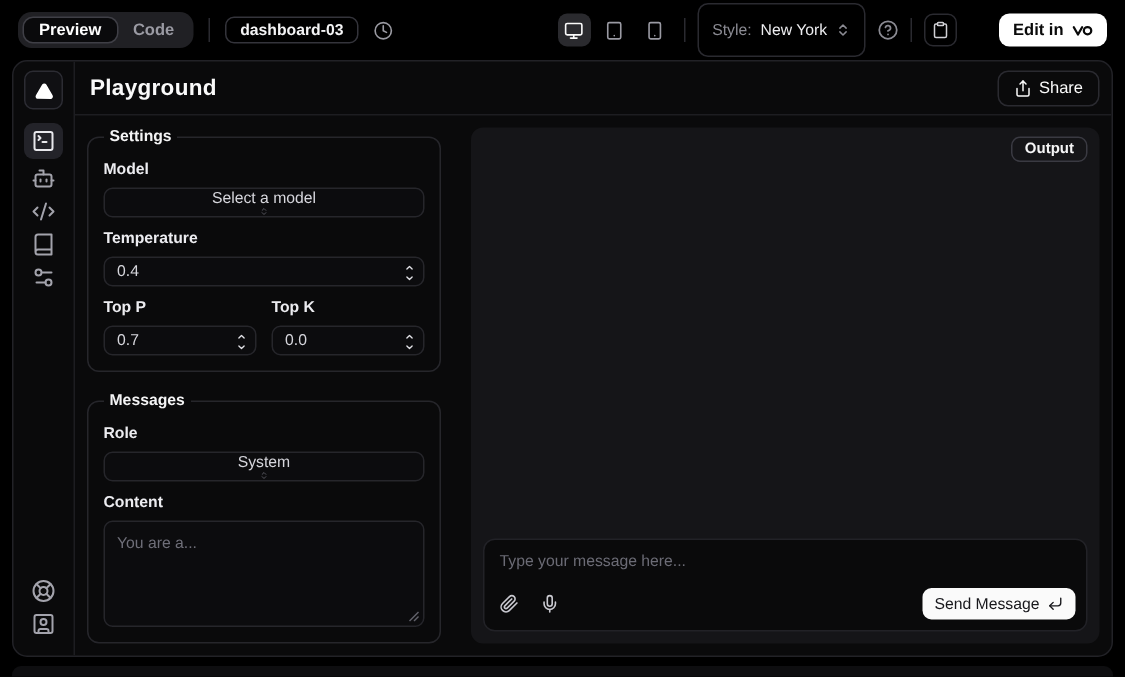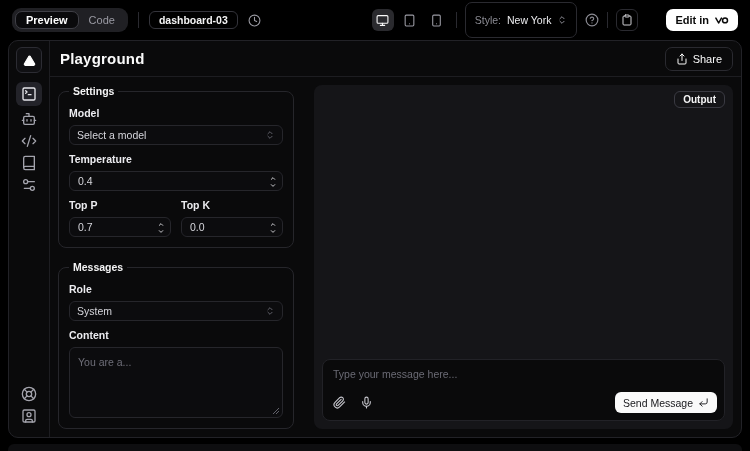--- a/index.html
+++ b/index.html
@@ -4,21 +4,21 @@
 <style>
   * { margin:0; padding:0; box-sizing:border-box; }
   html,body { width:750px; height:451px; background:#000; font-family:"Liberation Sans", sans-serif; overflow:hidden; }
 
   
   .topbar { position:absolute; left:0; top:0; width:750px; height:40px; display:flex; align-items:center; justify-content:space-between; padding:12px 12px; }
   .tb-left, .tb-right { display:flex; align-items:center; gap:10px; }
   .tb-right { gap:8px; }
   .seg { display:flex; align-items:center; background:#202024; border-radius:9px; padding:3px; }
   .seg-on { background:#0a0a0c; border:1px solid #3f3f46; color:#fff; border-radius:7px; padding:2px 10px; font-size:11px; font-weight:600; cursor:pointer; }
-  .seg-off { color:#9a9aa3; padding:2px 10px; font-size:11px; font-weight:400; cursor:pointer; }
+  .seg-off { color:#9a9aa3; padding:2px 10px; font-size:11px; font-weight:700; cursor:pointer; }
   .vsep { width:1px; height:16px; background:#2a2a30; }
   .block-badge { border:1px solid #34343b; border-radius:6px; padding:2px 9px; font-size:10.5px; font-weight:600; color:#f4f4f5; }
   .icon-btn { display:flex; align-items:center; justify-content:center; width:22px; height:22px; border-radius:6px; cursor:pointer; color:#9a9aa3; }
   .icon-btn.active { background:#2a2a2e; color:#fafafa; }
   .icon-btn.bordered { border:1px solid #2a2a30; color:#d0d0d5; }
   .device-group { display:flex; align-items:center; gap:5px; }
   .style-select { display:flex; align-items:center; gap:6px; border:1px solid #2a2a30; border-radius:7px; height:36px; padding:0 9px; cursor:pointer; }
   .style-label { font-size:10.5px; color:#8b8b93; }
   .style-value { font-size:10.5px; color:#ededf0; font-weight:500; }
   .edit-btn { display:flex; align-items:center; gap:5px; background:#fff; border-radius:7px; height:22px; padding:0 9px; font-size:11px; font-weight:600; color:#0a0a0a; cursor:pointer;margin-left:20px; }
@@ -38,21 +38,21 @@
   .hdr { position:absolute; left:41px; right:0; top:0; height:36px; border-bottom:1px solid #1d1d21; display:flex; align-items:center; justify-content:space-between; padding:0 8px 0 10px; }
   .hdr-title { font-size:15px; font-weight:700; color:#fafafa; letter-spacing:.2px; }
   .share-btn { display:flex; align-items:center; gap:5px; height:24px; padding:0 10px; border:1px solid #2a2a30; border-radius:7px; font-size:11px; color:#fafafa; cursor:pointer; }
 
   
   .content { position:absolute; left:41px; right:0; top:36px; bottom:0; padding:8px; display:flex; gap:20px; }
   .left-col { width:236px; display:flex; flex-direction:column; }
   fieldset.panel { border:1px solid #26262b; border-radius:8px; padding:2px 10px 10px; }
   fieldset.panel legend { font-size:10.5px; font-weight:600; color:#f4f4f5; padding:0 4px; }
   .fld-label { display:block; font-size:10.5px; font-weight:600; color:#ececf0; margin:8px 0 6px; }
-  .select { height:20px; border:1px solid #26262b; border-radius:6px; background:#0c0c0e; display:flex; align-items:center; justify-content:space-between; padding:0 7px; font-size:10.5px; color:#d6d6dc; cursor:pointer; }
+  .select { height:20px; border:1px solid #26262b; border-radius:6px; background:#0c0c0e; display:flex; align-items:center; justify-content:space-between; padding:0 7px; font-size:10.5px; color:#d6d6dc; cursor:pointer;flex-direction:column; }
   .num-wrap { position:relative; height:20px; border:1px solid #26262b; border-radius:6px; background:#0c0c0e; display:flex; align-items:center; }
   .num-wrap input { width:100%; background:transparent; border:none; outline:none; color:#d6d6dc; font-size:10.5px; font-family:inherit; padding:0 20px 0 8px; }
   .spinner { position:absolute; right:5px; top:3px; display:flex; flex-direction:column; gap:0; color:#e3e3e8; cursor:pointer; }
   .row2 { display:flex; gap:10px; }
   .row2 > div { flex:1; }
   .messages { margin-top:13px; flex:1; display:flex; flex-direction:column; }
   .ta-wrap { position:relative; flex:1; display:flex; }
   textarea { flex:1; width:100%; background:#0c0c0e; border:1px solid #26262b; border-radius:6px; resize:none; padding:8px; font-size:10.5px; font-family:inherit; color:#e4e4e7; outline:none; }
   textarea::placeholder { color:#6e6e78; }
   .grip { position:absolute; right:3px; bottom:3px; color:#62626b; }

